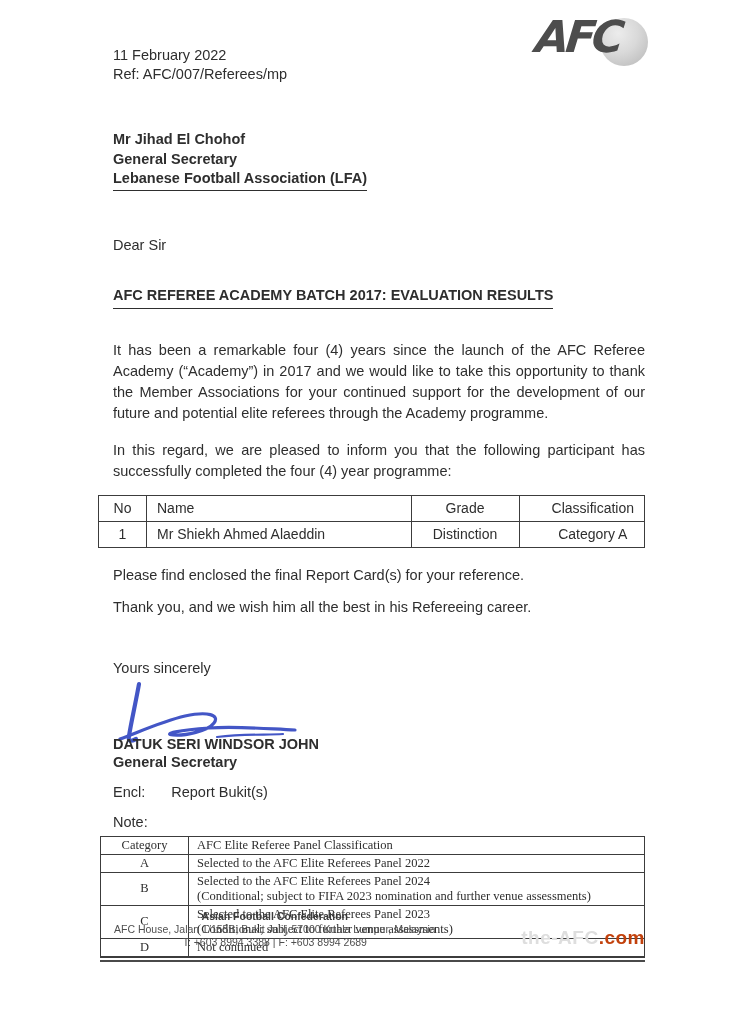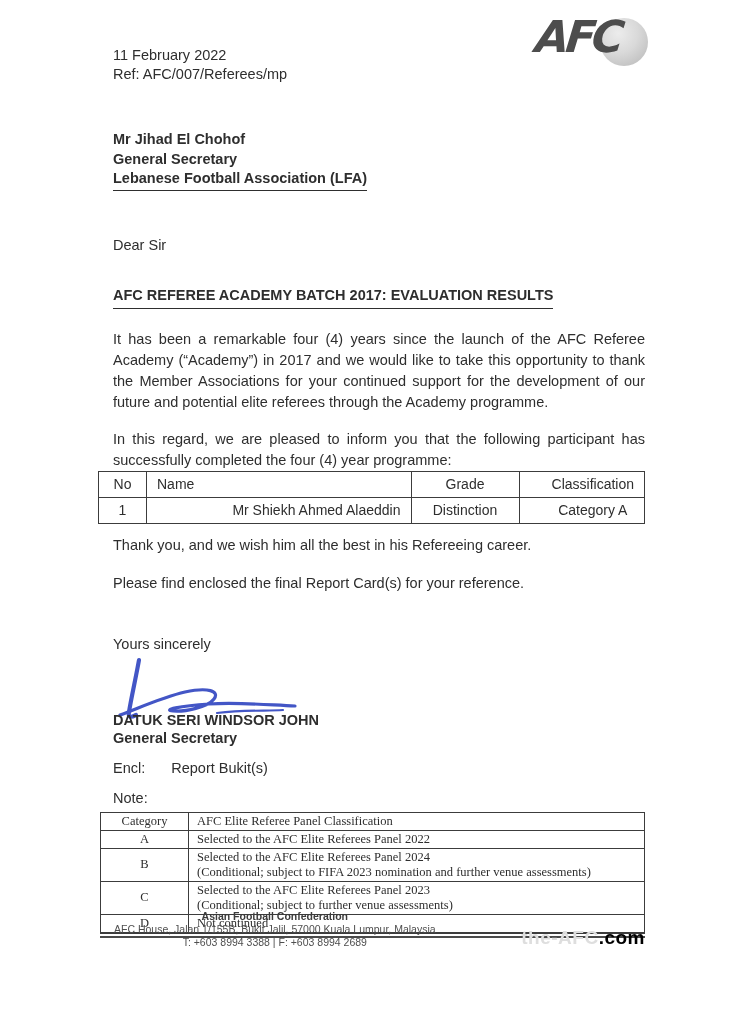--- a/index.html
+++ b/index.html
@@ -31,36 +31,36 @@
     font-size:44px; letter-spacing:-4px; color:#4d4d4d;
     transform:skewX(-6deg);
   }
   
   .date-block { padding-top:46px; line-height:19px; }
   .recipient { margin-top:46px; line-height:19.5px; font-weight:600; }
   .recipient .org { display:inline-block; border-bottom:1.5px solid #2e2e2e; padding-bottom:1px; }
   .salutation { margin-top:44px; }
   .subject { margin-top:29px; font-weight:bold; }
   .subject span { display:inline-block; border-bottom:1.5px solid #2e2e2e; padding-bottom:2px; }
-  .para { margin-top:20px; text-align:justify; }
+  .para { margin-top:31px; text-align:justify; }
   .para.p2 { margin-top:16px; }
   .para.p3 { margin-top:17px; text-align:left; }
   .para.p4 { margin-top:11px; text-align:left; }
   
   table { border-collapse:collapse; }
   .results-table {
-    margin-left:-15px;
+    margin-top:13px; margin-left:-15px;
     width:calc(100% + 15px);
     font-size:14px;
   }
   .results-table th, .results-table td {
     border:1.2px solid #3c3c3c; padding:2px 10px; font-weight:normal; text-align:left;
   }
   .results-table th { height:24px; }
-  .results-table td { height:26px;text-align:right; }
+  .results-table td { height:26px; }
   .results-table .c-no { width:48px; text-align:center; }
   .results-table .c-grade { width:108px; text-align:center; }
   .results-table .c-class { width:118px; text-align:center;padding-left:32px; }
   
   .valediction { margin-top:40px; }
   .signature-wrap { margin-top:2px; margin-bottom:-10px; height:64px; }
   .signatory-name { font-weight:bold; line-height:18px; }
   .signatory-title { font-weight:bold; line-height:18px; }
   
   .encl { margin-top:11px; }
@@ -79,21 +79,21 @@
   .note-divider { margin-left:-13px; margin-top:2px; height:2px; background:#4a4a4a; }
   
   .footer {
     position:absolute; left:114px; right:100px; top:910px;
     display:flex; justify-content:space-between; align-items:flex-end;text-align:center;
   }
   .footer .f-left { font-size:10.5px; line-height:13px; color:#4f4f4f; }
   .footer .f-org { font-weight:bold; color:#3c3c3c; }
   .footer .f-site { font-size:19px; font-weight:bold; letter-spacing:0.5px; white-space:nowrap; }
   .footer .f-site .light { color:#dedede; }
-  .footer .f-site .dark { color:#000000; }
+  .footer .f-site .dark { color:#c2410c; }
 </style>
 </head>
 <body>
 
 <div class="page">
 
   <div class="logo">
     <div class="globe"></div>
     <div class="afc-text">AFC</div>
   </div>
@@ -132,22 +132,22 @@
       <tbody>
         <tr>
           <td class="c-no">1</td>
           <td>Mr Shiekh Ahmed Alaeddin</td>
           <td class="c-grade">Distinction</td>
           <td class="c-class">Category A</td>
         </tr>
       </tbody>
     </table>
 
+    <div class="para p3">Please find enclosed the final Report Card(s) for your reference.</div>
     <div class="para p4">Thank you, and we wish him all the best in his Refereeing career.</div>
-    <div class="para p3">Please find enclosed the final Report Card(s) for your reference.</div>
 
     <div class="valediction">Yours sincerely</div>
     <div class="signature-wrap">
       <svg width="200" height="64" viewBox="0 0 200 64">
         <g fill="none" stroke="#4356c6" stroke-linecap="round">
           <path d="M26 3 C23 20 18 42 16 55 C15 60 17 61 23 58" stroke-width="4.2"></path>
           <path d="M7 58 C26 51 50 40 72 35 C95 30 107 34 101 42 C95 50 72 55 60 54 C49 53 66 49 96 47 C126 45 156 48 182 49" stroke-width="3.2"></path>
           <path d="M104 56 C132 53 152 54 170 53" stroke-width="2.2"></path>
         </g>
       </svg>

